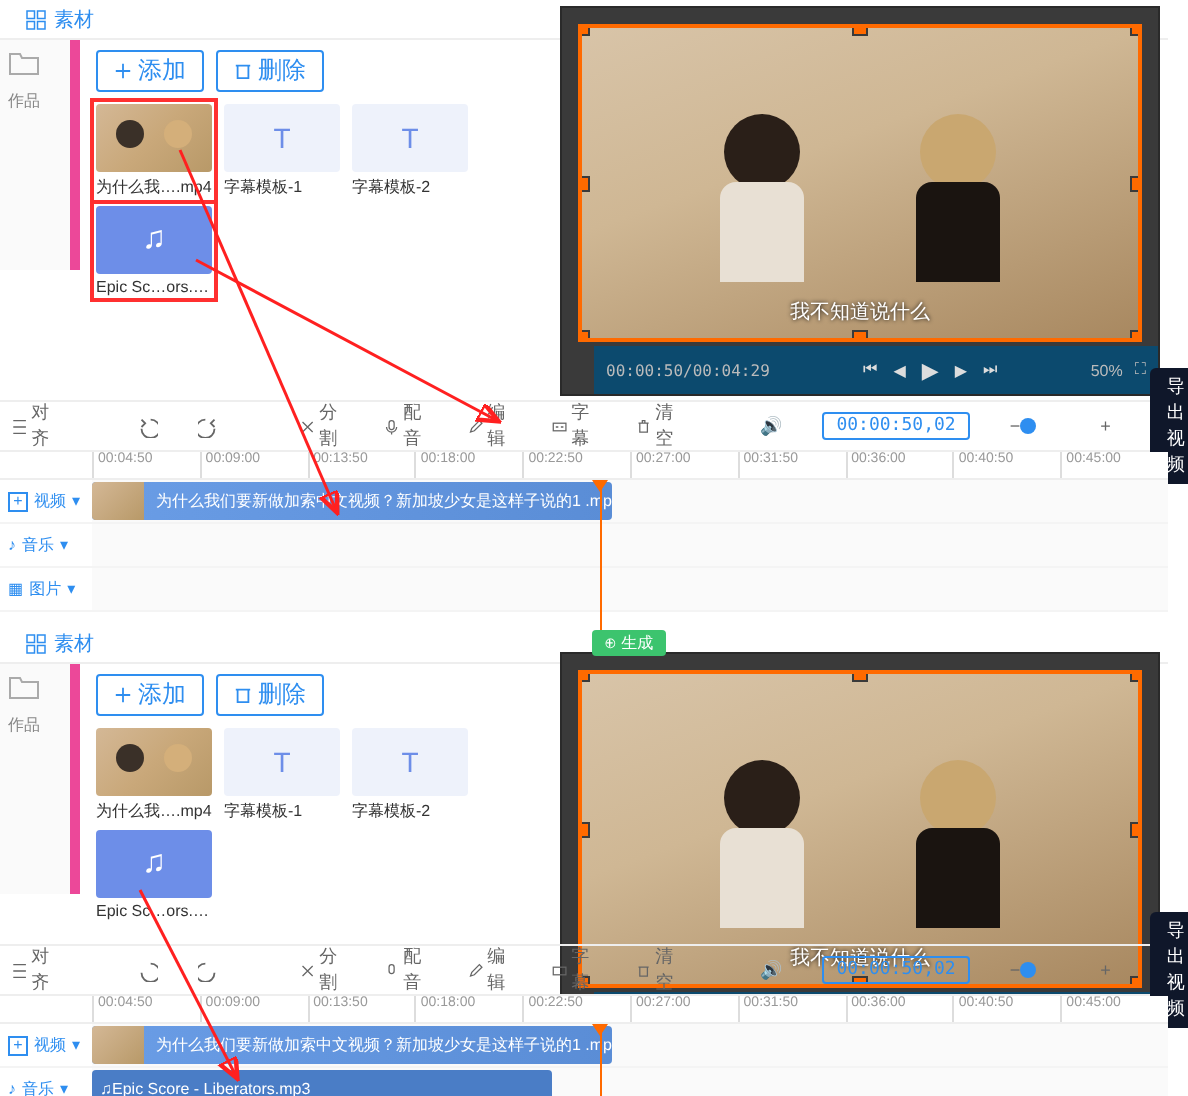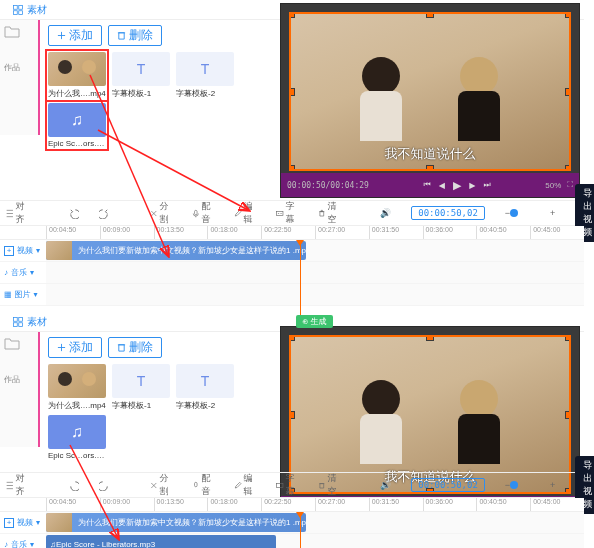--- a/index.html
+++ b/index.html
@@ -6,21 +6,21 @@
 body{font-family:"Microsoft YaHei",Arial,sans-serif;font-size:10px;background:#fff;width:594px;height:548px;overflow:hidden;position:relative}
 .section{width:584px;position:relative}
 
 
 .tabs{height:20px;display:flex;align-items:center;border-bottom:1px solid #eee;padding:0 8px;gap:6px}
 .tab{display:flex;align-items:center;gap:3px;padding:2px 4px;color:#2e8ef0}
 .tab svg{width:12px;height:12px}
 
 
 .content{display:flex}
-.left-col{width:40px;background:#fafafa;border-right:2px solid #ec4899;padding:4px;display:flex;flex-direction:column;gap:20px}
+.left-col{width:40px;background:#fafafa;border-right:5px solid #ec4899;padding:4px;display:flex;flex-direction:column;gap:2px}
 .folder-icon{color:#aaa;width:16px;height:16px}
 .mid{flex:1;padding:5px 8px}
 .btnrow{display:flex;gap:6px;margin-bottom:6px}
 .btn{border:1px solid #2e8ef0;color:#2e8ef0;padding:1px 8px;border-radius:2px;font-size:12px;display:flex;align-items:center;gap:3px;background:#fff}
 .btn-right{margin-left:auto}
 .btn svg{width:9px;height:9px}
 .thumbs{display:flex;gap:6px;flex-wrap:wrap}
 .thumb{width:58px;display:flex;flex-direction:column;gap:2px}
 .thumb .box{width:58px;height:34px;background:#6d8ee8;border-radius:2px;display:flex;align-items:center;justify-content:center;position:relative;overflow:hidden}
 .thumb .box.video{background:linear-gradient(135deg,#d4b896 0%,#c9a87a 50%,#b89968 100%)}
@@ -33,30 +33,30 @@
 .vthumb-people::before{content:"";position:absolute;left:10px;top:8px;width:14px;height:14px;border-radius:50%;background:#3a3028}
 .vthumb-people::after{content:"";position:absolute;right:10px;top:8px;width:14px;height:14px;border-radius:50%;background:#d4af7a}
 
 
 .preview{width:300px;height:195px;background:#3a3a3a;position:relative;border:1px solid #2a2a2a}
 .preview .frame{position:absolute;left:8px;top:8px;right:8px;bottom:26px;border:2px solid #ff6a00;background:linear-gradient(160deg,#d8c4a8 0%,#cfb794 40%,#a88860 100%);display:flex;align-items:flex-end;justify-content:center;overflow:hidden}
 .preview .frame .handle{position:absolute;width:6px;height:6px;background:#ff6a00;outline:1px solid #3a3a3a}
 .preview .frame .tl{left:-3px;top:-3px}.preview .frame .tm{left:50%;top:-3px;margin-left:-3px}.preview .frame .tr{right:-3px;top:-3px}
 .preview .frame .ml{left:-3px;top:50%;margin-top:-3px}.preview .frame .mr{right:-3px;top:50%;margin-top:-3px}
 .preview .frame .bl{left:-3px;bottom:-3px}.preview .frame .bm{left:50%;bottom:-3px;margin-left:-3px}.preview .frame .br{right:-3px;bottom:-3px}
-.preview .frame .subtitle{position:absolute;bottom:6px;left:0;right:0;text-align:center;color:#fff;font-size:13px;text-shadow:0 0 2px #000}
+.preview .frame .subtitle{position:absolute;bottom:6px;left:0;right:0;text-align:center;color:#fff;font-size:10px;text-shadow:0 0 2px #000}
 .preview .people{position:absolute;left:15%;right:15%;top:20%;bottom:0;display:flex;justify-content:space-around;align-items:flex-end}
 .preview .person{width:60px;height:90%;position:relative}
 .preview .person .head{width:38px;height:38px;border-radius:50%;margin:0 auto}
 .preview .person.a .head{background:#2a1f18}
 .preview .person.b .head{background:#c9a770}
 .preview .person .body{width:42px;height:50px;margin:-4px auto 0;border-radius:8px 8px 0 0}
 .preview .person.a .body{background:#e8e0d4}
 .preview .person.b .body{background:#1a1410}
-.preview .ctrls{position:absolute;left:0;right:0;bottom:0;height:24px;background:#701a75;display:flex;align-items:center;padding:0 6px;gap:6px;color:#bbb;font-size:8px}
+.preview .ctrls{position:absolute;left:16px;right:0;bottom:0;height:24px;background:#0c4a6e;display:flex;align-items:center;padding:0 6px;gap:6px;color:#bbb;font-size:8px}
 .preview .ctrls .time{font-family:monospace}
 .preview .ctrls .transport{margin:0 auto;display:flex;gap:8px;align-items:center}
 .preview .ctrls .transport span{color:#ddd;cursor:pointer}
 .preview .ctrls .play{color:#fff;font-size:11px}
 
 
 .toolbar{height:26px;border-top:1px solid #eee;border-bottom:1px solid #eee;display:flex;align-items:center;padding:0 6px;gap:20px;font-size:9px;color:#666}
 .toolbar .tool{display:flex;align-items:center;gap:2px}
 .toolbar .tool svg{width:11px;height:11px;fill:#666}
 .toolbar .sep{width:1px;height:14px;background:#ddd}

